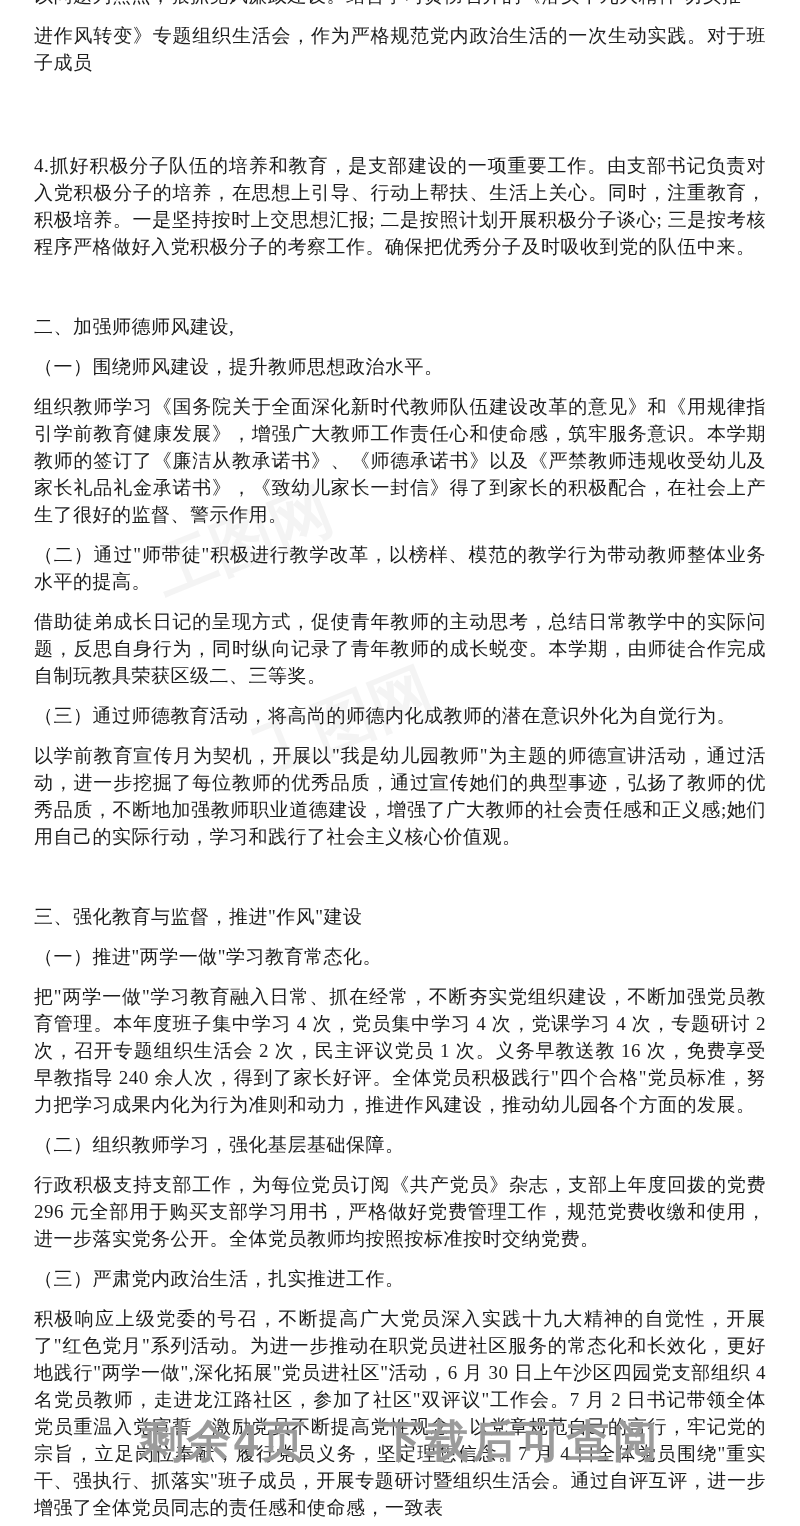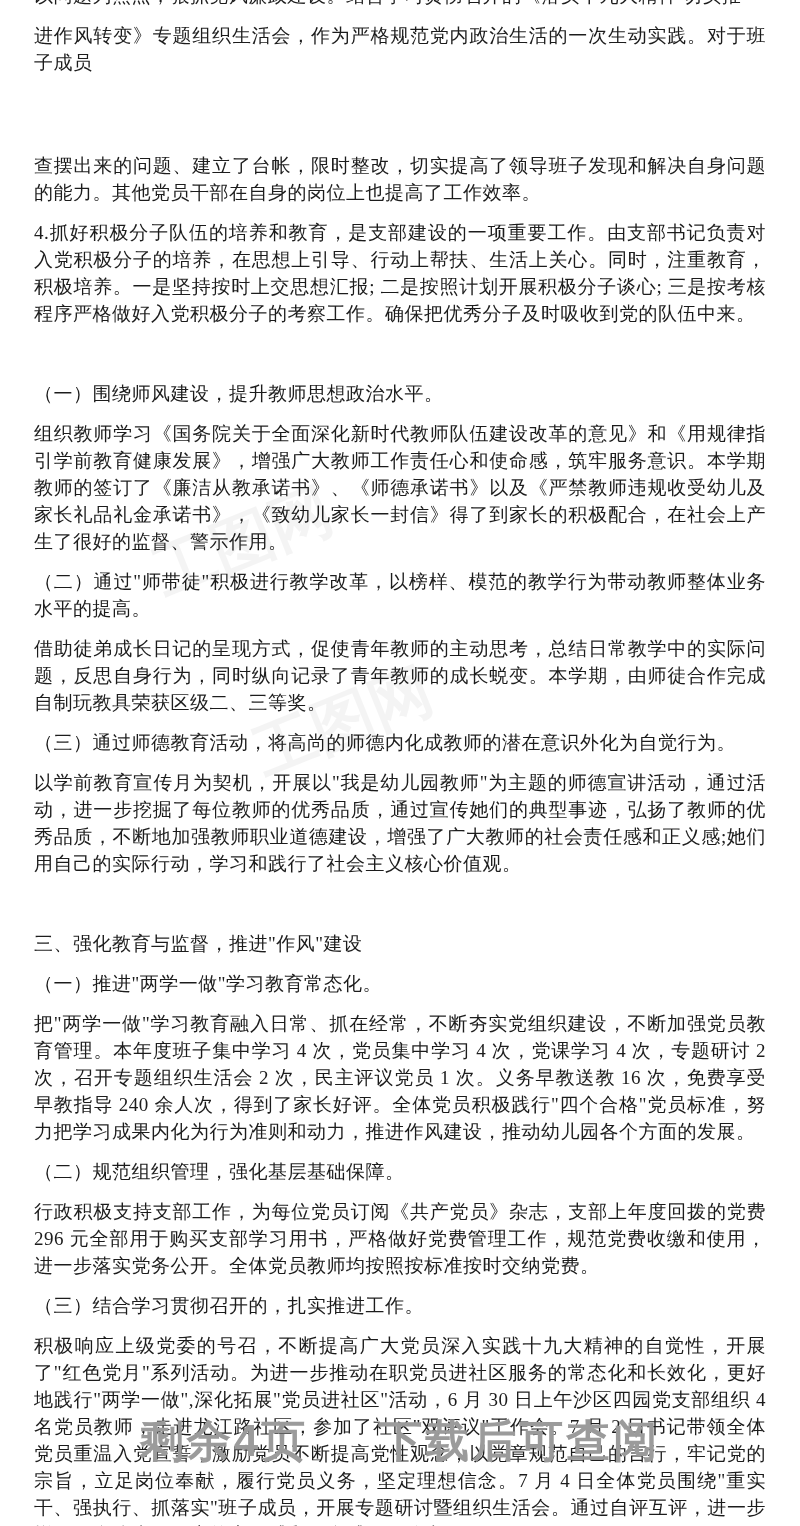--- a/index.html
+++ b/index.html
@@ -62,36 +62,36 @@
 
 <div class="page">
 
   <div class="watermark wm-1">工图网</div>
   <div class="watermark wm-2">工图网</div>
 
   <div class="doc-body">
       <p class="line clipped">以问题为焦点，狠抓党风廉政建设。结合学习贯彻召开的《落实十九大精神 切实推</p>
       <p class="line">进作风转变》专题组织生活会，作为严格规范党内政治生活的一次生动实践。对于班子成员</p>
       <div class="spacer" style="height: 50px;"></div>
-      <p class="line">查摆出来的问题、建立了台帐，限时整改，切实提高了领导班子发现和解决自身问题的能力。其他党员干部在自身的岗位上也提高了工作效率。</p>
       <p class="line">4.抓好积极分子队伍的培养和教育，是支部建设的一项重要工作。由支部书记负责对入党积极分子的培养，在思想上引导、行动上帮扶、生活上关心。同时，注重教育，积极培养。一是坚持按时上交思想汇报; 二是按照计划开展积极分子谈心; 三是按考核程序严格做好入党积极分子的考察工作。确保把优秀分子及时吸收到党的队伍中来。</p>
       <div class="spacer" style="height: 27px;"></div>
+      <p class="line">二、加强师德师风建设,</p>
       <p class="line">（一）围绕师风建设，提升教师思想政治水平。</p>
       <p class="line">组织教师学习《国务院关于全面深化新时代教师队伍建设改革的意见》和《用规律指引学前教育健康发展》，增强广大教师工作责任心和使命感，筑牢服务意识。本学期教师的签订了《廉洁从教承诺书》、《师德承诺书》以及《严禁教师违规收受幼儿及家长礼品礼金承诺书》，《致幼儿家长一封信》得了到家长的积极配合，在社会上产生了很好的监督、警示作用。</p>
       <p class="line">（二）通过"师带徒"积极进行教学改革，以榜样、模范的教学行为带动教师整体业务水平的提高。</p>
       <p class="line">借助徒弟成长日记的呈现方式，促使青年教师的主动思考，总结日常教学中的实际问题，反思自身行为，同时纵向记录了青年教师的成长蜕变。本学期，由师徒合作完成自制玩教具荣获区级二、三等奖。</p>
       <p class="line">（三）通过师德教育活动，将高尚的师德内化成教师的潜在意识外化为自觉行为。</p>
       <p class="line">以学前教育宣传月为契机，开展以"我是幼儿园教师"为主题的师德宣讲活动，通过活动，进一步挖掘了每位教师的优秀品质，通过宣传她们的典型事迹，弘扬了教师的优秀品质，不断地加强教师职业道德建设，增强了广大教师的社会责任感和正义感;她们用自己的实际行动，学习和践行了社会主义核心价值观。</p>
       <div class="spacer" style="height: 27px;"></div>
       <p class="line">三、强化教育与监督，推进"作风"建设</p>
       <p class="line">（一）推进"两学一做"学习教育常态化。</p>
       <p class="line">把"两学一做"学习教育融入日常、抓在经常，不断夯实党组织建设，不断加强党员教育管理。本年度班子集中学习 4 次，党员集中学习 4 次，党课学习 4 次，专题研讨 2 次，召开专题组织生活会 2 次，民主评议党员 1 次。义务早教送教 16 次，免费享受早教指导 240 余人次，得到了家长好评。全体党员积极践行"四个合格"党员标准，努力把学习成果内化为行为准则和动力，推进作风建设，推动幼儿园各个方面的发展。</p>
-      <p class="line">（二）规范组织管理，强化基层基础保障。</p>
+      <p class="line">（二）组织教师学习，强化基层基础保障。</p>
       <p class="line">行政积极支持支部工作，为每位党员订阅《共产党员》杂志，支部上年度回拨的党费 296 元全部用于购买支部学习用书，严格做好党费管理工作，规范党费收缴和使用，进一步落实党务公开。全体党员教师均按照按标准按时交纳党费。</p>
-      <p class="line">（三）结合学习贯彻召开的，扎实推进工作。</p>
+      <p class="line">（三）严肃党内政治生活，扎实推进工作。</p>
       <p class="line">积极响应上级党委的号召，不断提高广大党员深入实践十九大精神的自觉性，开展了"红色党月"系列活动。为进一步推动在职党员进社区服务的常态化和长效化，更好地践行"两学一做",深化拓展"党员进社区"活动，6 月 30 日上午沙区四园党支部组织 4 名党员教师，走进龙江路社区，参加了社区"双评议"工作会。7 月 2 日书记带领全体党员重温入党宣誓，激励党员不断提高党性观念，以党章规范自己的言行，牢记党的宗旨，立足岗位奉献，履行党员义务，坚定理想信念。7 月 4 日全体党员围绕"重实干、强执行、抓落实"班子成员，开展专题研讨暨组织生活会。通过自评互评，进一步增强了全体党员同志的责任感和使命感，一致表</p>
     </div>
 
   <div class="page-footer">
     <span>剩余4页</span><span class="gap"></span><span>下载后可查阅</span>
   </div>
 
 </div>
 
 </body></html>

